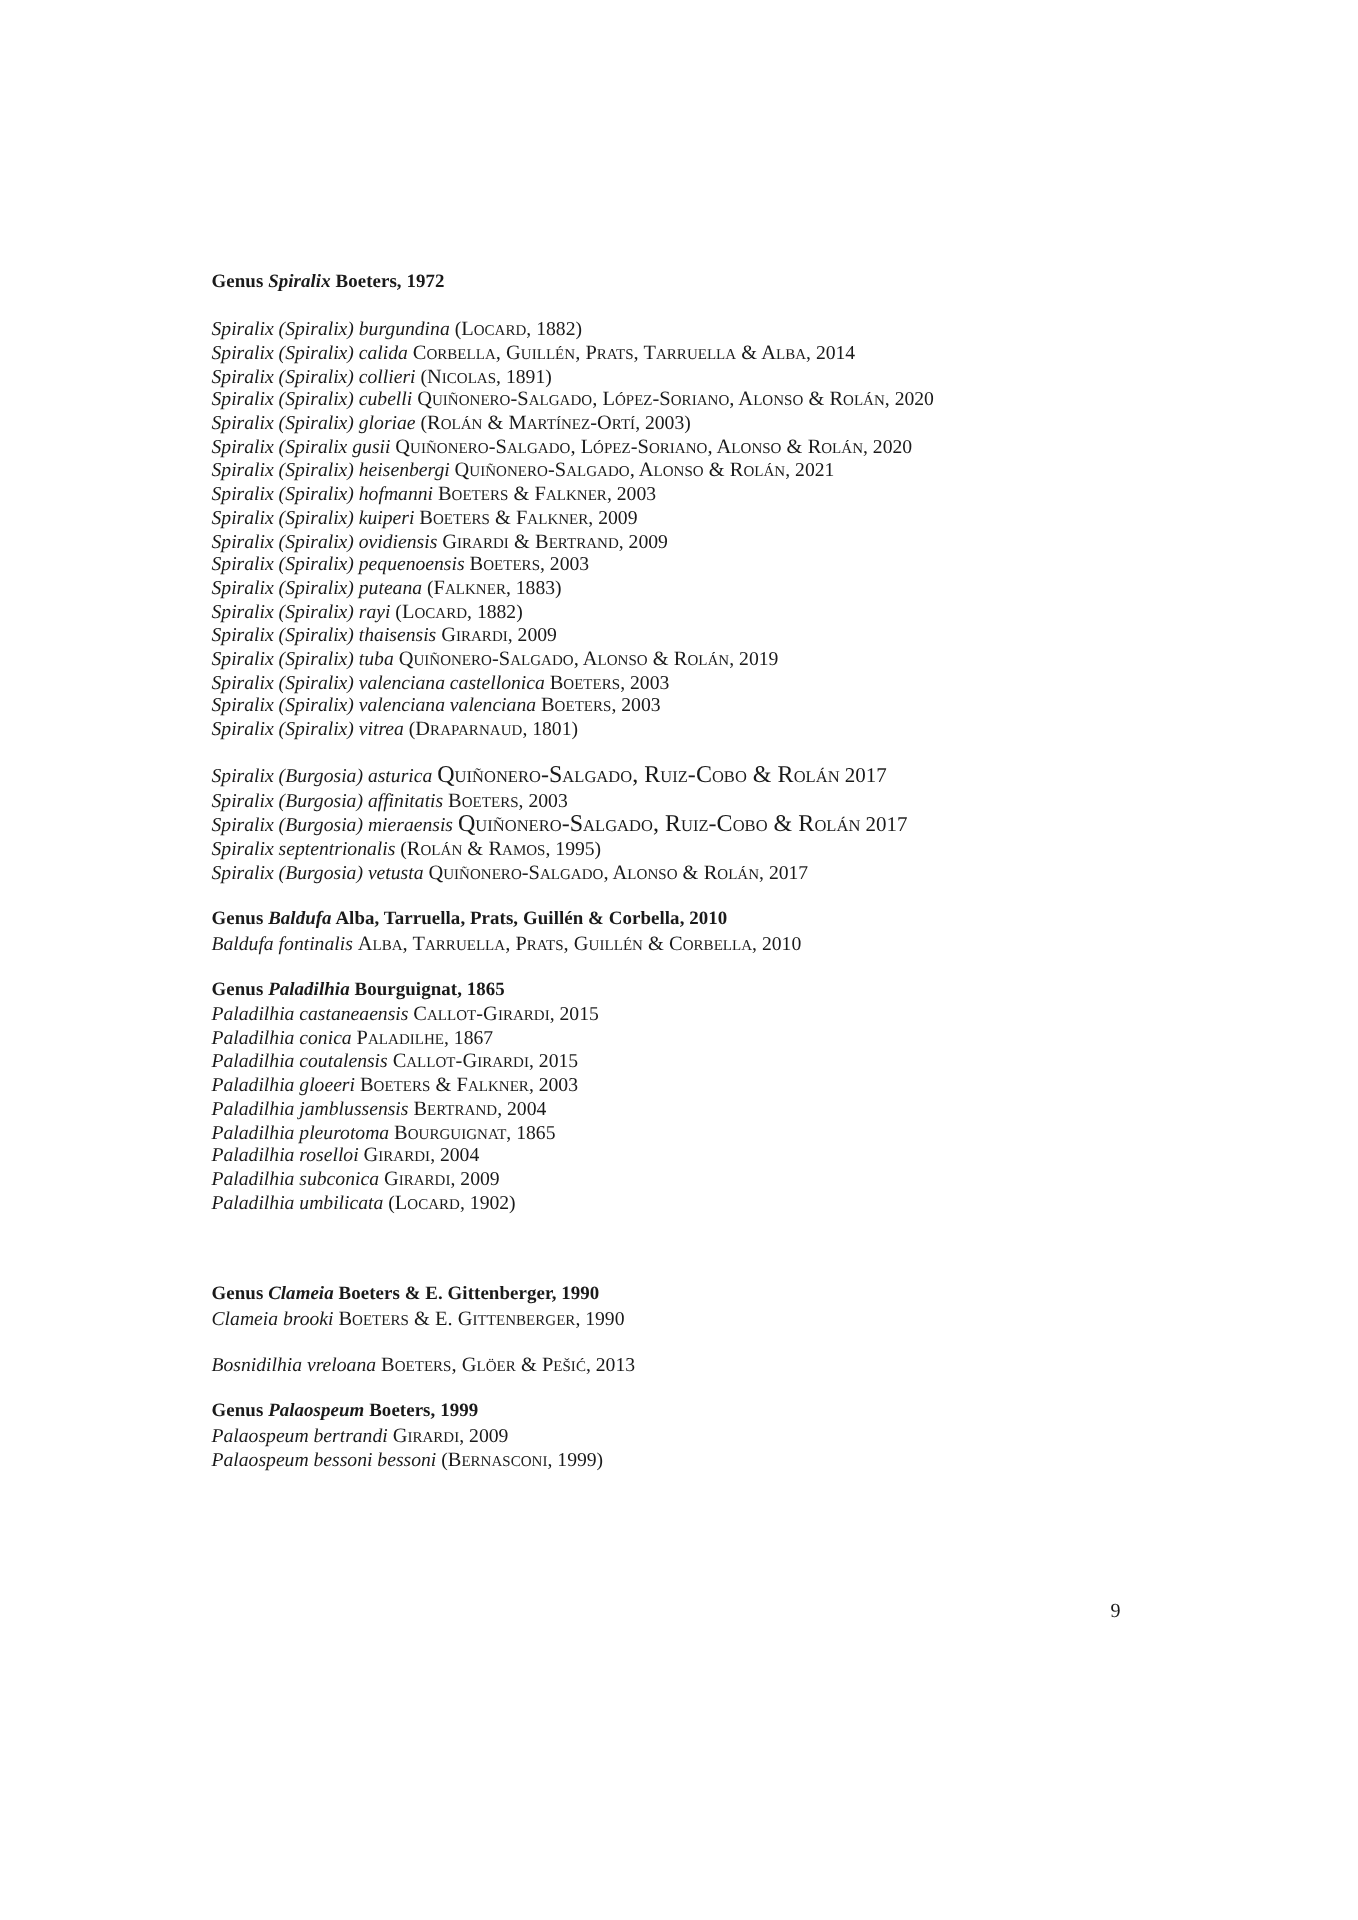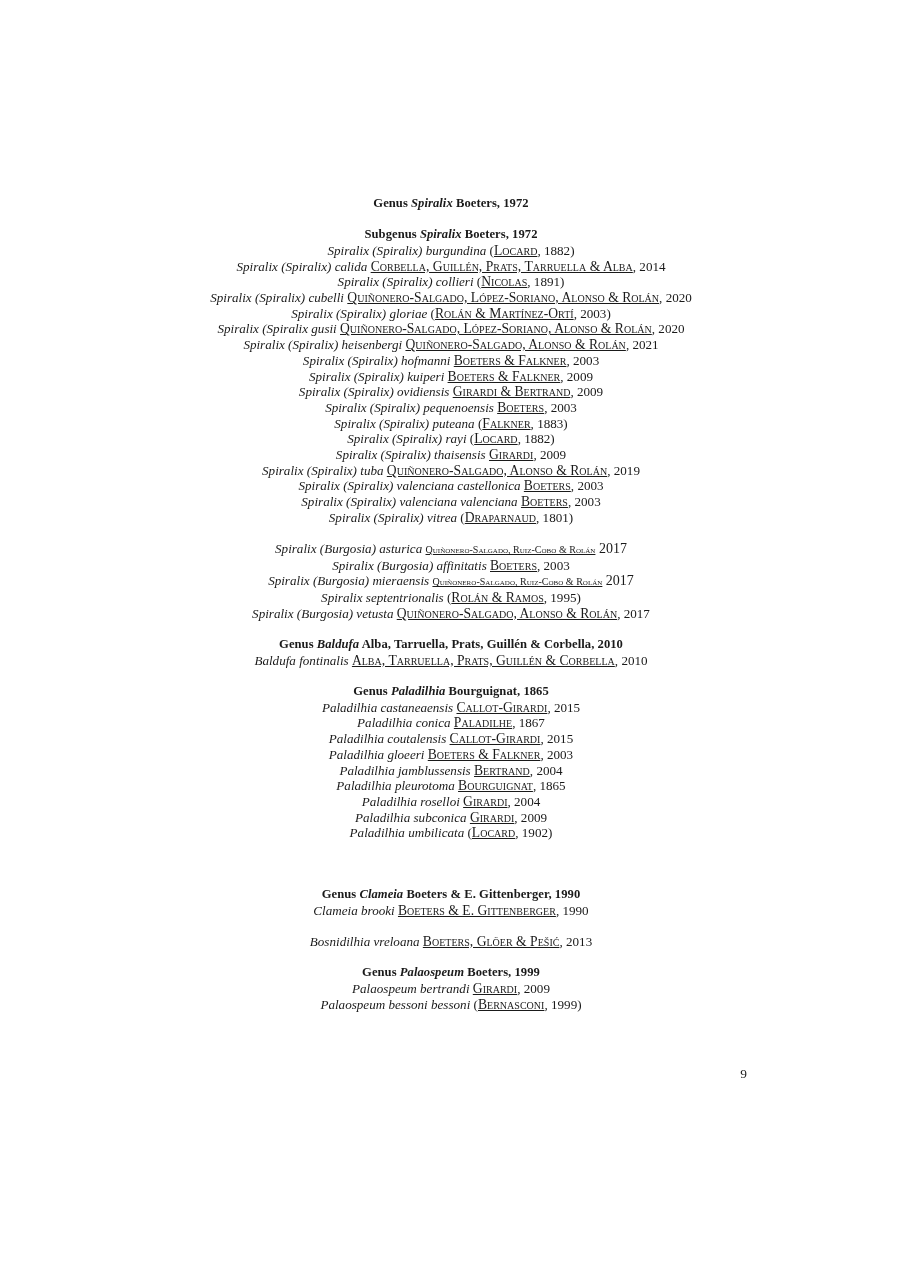--- a/index.html
+++ b/index.html
@@ -21,23 +21,22 @@
     left: 0;
     top: 0;
     width: 905px;
     height: 1280px;
     background: #ffffff;
   }
 
   #content {
     position: absolute;
     left: 141px;
-    top: 196px;
+    top: 180px;
     width: 620px;
-    text-align: center;
   }
 
   
   .heading {
     font-weight: bold;
     font-size: 12.6px;
     line-height: 15.7px;
     letter-spacing: 0.05px;
     white-space: nowrap;
     margin: 0;
@@ -53,28 +52,27 @@
   }
   .entry .taxon {
     font-style: italic;
   }
   
   .entry .auth {
     font-style: normal;
     font-variant: small-caps;
     font-size: 13.6px;
     letter-spacing: 0.02px;
-    text-decoration: underline;
   }
   .entry .plain {
     font-style: normal;
   }
 
   
-  .entry.big .auth { font-size: 10px; }
+  .entry.big .auth { font-size: 16px; }
   .entry.big .plain { font-size: 14.0px; }
 
   
   .gap-sm { height: 15.5px; }
   .gap-lg { height: 46px; }
 
   
   #page-number {
     position: absolute;
     left: 0;
@@ -86,21 +84,20 @@
   }
 </style>
 </head>
 <body>
 
 <div id="page">
 
   <div id="content">
       <div class="heading"><span>Genus </span><span class="it">Spiralix</span><span> Boeters, 1972</span></div>
       <div class="gap-sm"></div>
-      <div class="heading"><span>Subgenus </span><span class="it">Spiralix</span><span> Boeters, 1972</span></div>
       <div class="entry"><span class="taxon">Spiralix (Spiralix) burgundina </span><span class="plain">(</span><span class="auth">Locard</span><span class="plain">, 1882)</span></div>
       <div class="entry"><span class="taxon">Spiralix (Spiralix) calida </span><span class="auth">Corbella, Guillén, Prats, Tarruella &amp; Alba</span><span class="plain">, 2014</span></div>
       <div class="entry"><span class="taxon">Spiralix (Spiralix) collieri </span><span class="plain">(</span><span class="auth">Nicolas</span><span class="plain">, 1891)</span></div>
       <div class="entry"><span class="taxon">Spiralix (Spiralix) cubelli </span><span class="auth">Quiñonero-Salgado, López-Soriano, Alonso &amp; Rolán</span><span class="plain">, 2020</span></div>
       <div class="entry"><span class="taxon">Spiralix (Spiralix) gloriae </span><span class="plain">(</span><span class="auth">Rolán &amp; Martínez-Ortí</span><span class="plain">, 2003)</span></div>
       <div class="entry"><span class="taxon">Spiralix (Spiralix gusii </span><span class="auth">Quiñonero-Salgado, López-Soriano, Alonso &amp; Rolán</span><span class="plain">, 2020</span></div>
       <div class="entry"><span class="taxon">Spiralix (Spiralix) heisenbergi </span><span class="auth">Quiñonero-Salgado, Alonso &amp; Rolán</span><span class="plain">, 2021</span></div>
       <div class="entry"><span class="taxon">Spiralix (Spiralix) hofmanni </span><span class="auth">Boeters &amp; Falkner</span><span class="plain">, 2003</span></div>
       <div class="entry"><span class="taxon">Spiralix (Spiralix) kuiperi </span><span class="auth">Boeters &amp; Falkner</span><span class="plain">, 2009</span></div>
       <div class="entry"><span class="taxon">Spiralix (Spiralix) ovidiensis </span><span class="auth">Girardi &amp; Bertrand</span><span class="plain">, 2009</span></div>

